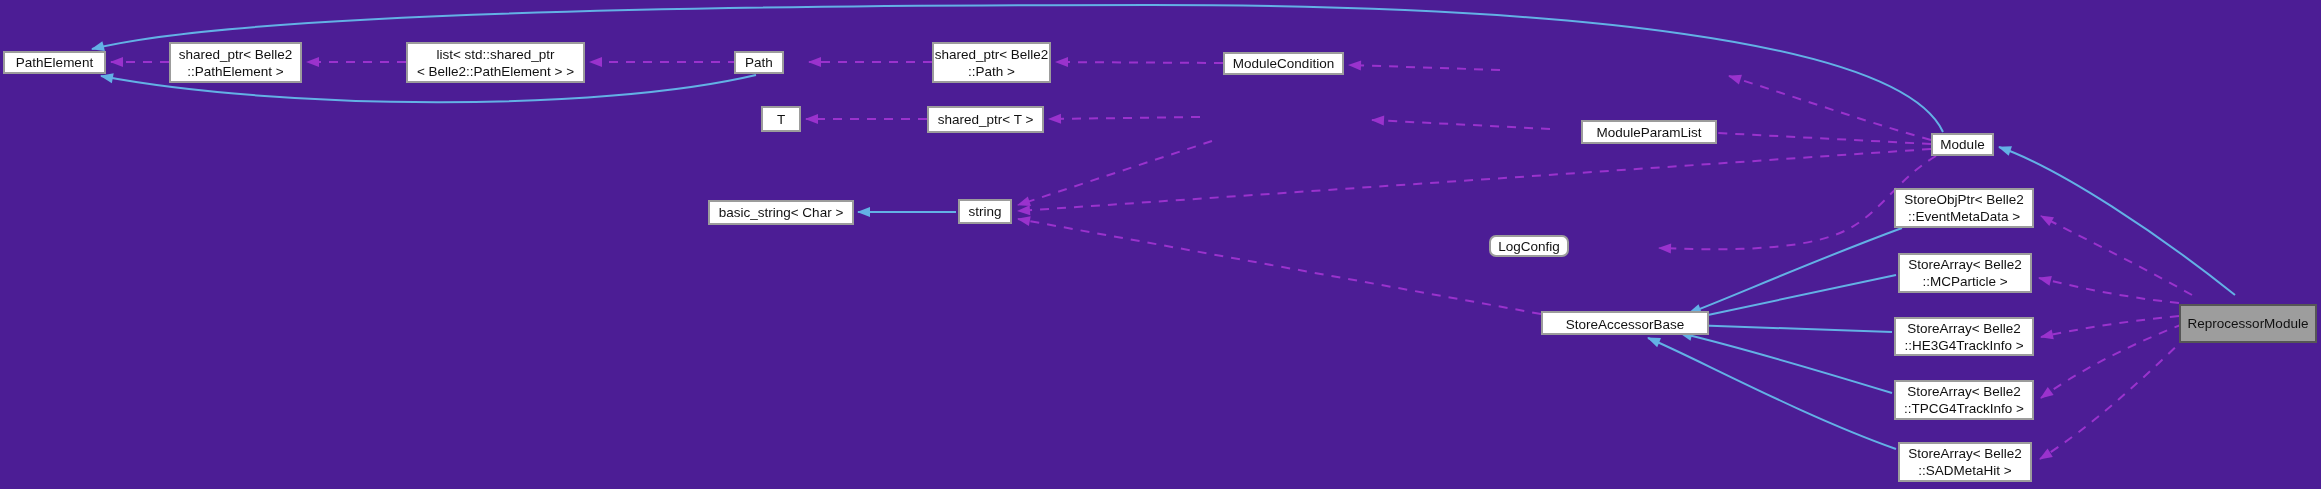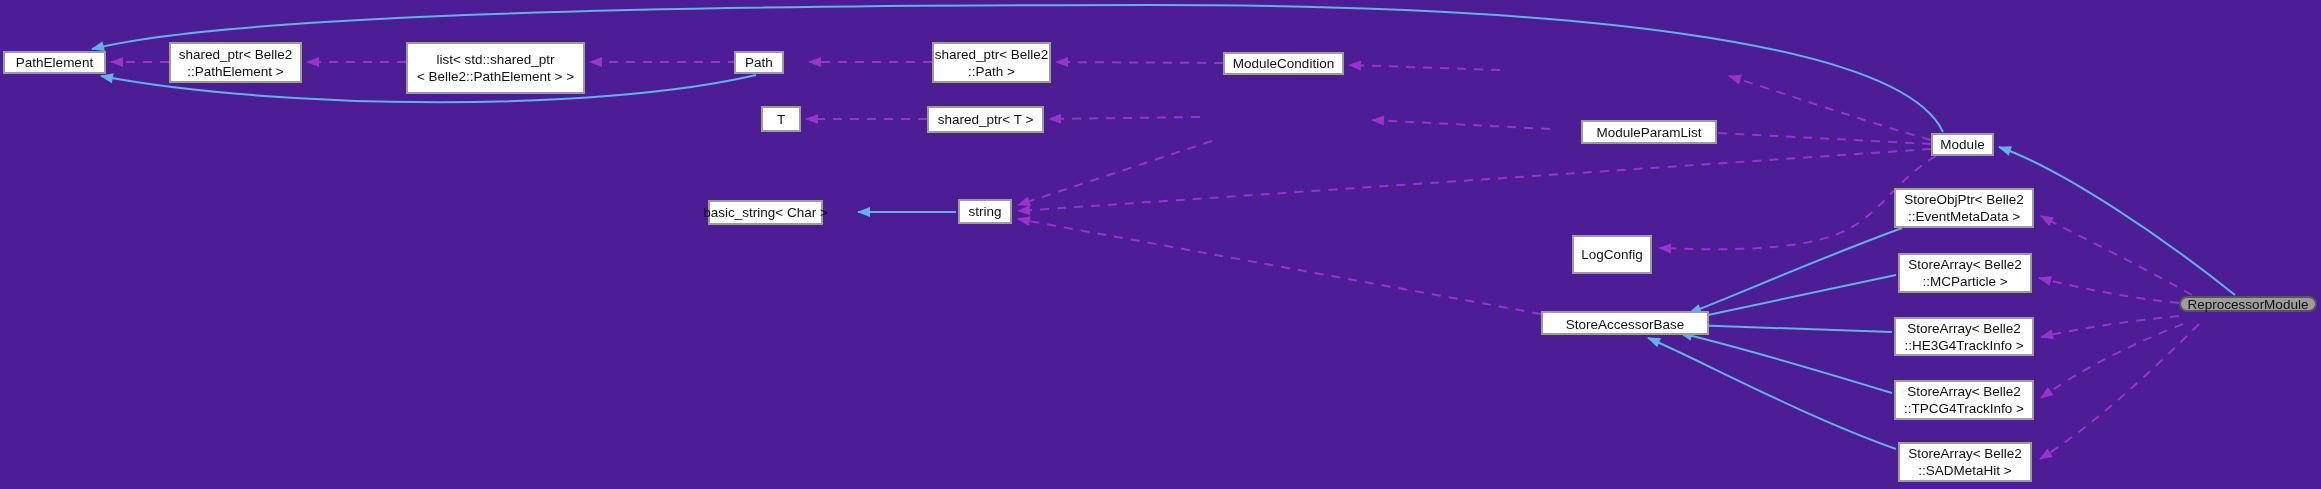--- a/index.html
+++ b/index.html
@@ -68,21 +68,21 @@
     </g>
   </svg>
 
   <div class="node" style="left:3px;   top:51px;  width:103px; height:23px;">
     <span>PathElement</span>
   </div>
   <div class="node" style="left:169px; top:42px;  width:133px; height:41px;">
     <span>shared_ptr&lt; Belle2</span>
       <span>::PathElement &gt;</span>
   </div>
-  <div class="node" style="left:406px; top:42px;  width:179px; height:52px;">
+  <div class="node" style="left:406px; top:42px;  width:179px; height:41px;">
     <span>list&lt; std::shared_ptr</span>
       <span>&lt; Belle2::PathElement &gt; &gt;</span>
   </div>
   <div class="node" style="left:734px; top:51px;  width:50px;  height:23px;">
     <span>Path</span>
   </div>
   <div class="node" style="left:932px; top:42px;  width:119px; height:41px;">
     <span>shared_ptr&lt; Belle2</span>
       <span>::Path &gt;</span>
   </div>
@@ -94,27 +94,27 @@
   </div>
   <div class="node" style="left:927px; top:106px; width:117px; height:27px;">
     <span>shared_ptr&lt; T &gt;</span>
   </div>
   <div class="node" style="left:1550px;top:120px; width:136px; height:24px;margin-left:31px;">
     <span>ModuleParamList</span>
   </div>
   <div class="node" style="left:1931px;top:133px; width:63px;  height:23px;text-align:right;">
     <span>Module</span>
   </div>
-  <div class="node" style="left:708px; top:200px; width:115px; height:25px;">
+  <div class="node" style="left:708px; top:200px; width:146px; height:25px;">
     <span>basic_string&lt; Char &gt;</span>
   </div>
   <div class="node" style="left:958px; top:199px; width:54px;  height:25px;">
     <span>string</span>
   </div>
-  <div class="node" style="left:1572px;top:235px; width:80px;  height:39px;">
+  <div class="node" style="left:1489px;top:235px; width:80px;  height:22px;border-radius:7px;">
     <span>LogConfig</span>
   </div>
   <div class="node" style="left:1541px;top:311px; width:168px; height:24px;justify-content:flex-end;">
     <span>StoreAccessorBase</span>
   </div>
   <div class="node" style="left:1894px;top:188px; width:140px; height:40px;">
     <span>StoreObjPtr&lt; Belle2</span>
       <span>::EventMetaData &gt;</span>
   </div>
   <div class="node" style="left:1898px;top:253px; width:134px; height:40px;">
@@ -126,17 +126,17 @@
       <span>::HE3G4TrackInfo &gt;</span>
   </div>
   <div class="node" style="left:1894px;top:380px; width:140px; height:40px;">
     <span>StoreArray&lt; Belle2</span>
       <span>::TPCG4TrackInfo &gt;</span>
   </div>
   <div class="node" style="left:1898px;top:442px; width:134px; height:40px;">
     <span>StoreArray&lt; Belle2</span>
       <span>::SADMetaHit &gt;</span>
   </div>
-  <div class="node hl" style="left:2179px;top:296px; width:138px; height:16px;border-radius:11px;">
+  <div class="node hl" style="left:2179px;top:304px; width:138px; height:39px;">
     <span>ReprocessorModule</span>
   </div>
 
 </div>
 
 </body></html>

